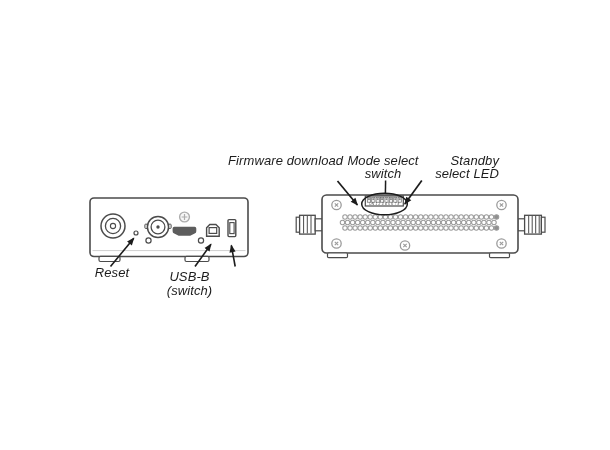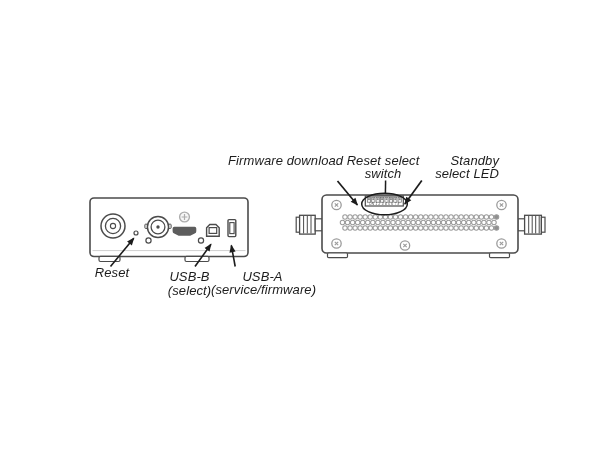--- a/index.html
+++ b/index.html
@@ -254,36 +254,32 @@
       <path d="M385.6,180.5 L385.4,193.2" stroke="#1c1c1c" stroke-width="1.5" fill="none"></path>
       <path d="M421.8,180.5 L404.8,204" stroke="#1c1c1c" stroke-width="1.7" fill="none" marker-end="url(#ah)"></path>
     </g>
   </svg>
 
   <div class="lbl right" style="left:228px;top:153.5px;width:102px;">
     <div>Firmware download</div>
   </div>
 
   <div class="lbl center" style="left:343px;top:153.5px;width:80px;">
-    <div>Reset select</div>
+    <div>Mode select</div>
     <div>switch</div>
   </div>
 
   <div class="lbl center" style="left:414px;top:153.5px;width:85px;text-align:right;">
     <div>Standby</div>
     <div>select LED</div>
   </div>
 
   <div class="lbl center" style="left:84px;top:266px;width:56px;">
     <div>Reset</div>
   </div>
 
   <div class="lbl center" style="left:158px;top:270px;width:63px;">
     <div>USB-B</div>
-    <div>(select)</div>
-  </div>
-
-  <div class="lbl center" style="left:211px;top:269.5px;width:103px;">
-    <div>USB-A</div>
-    <div>(service/firmware)</div>
-  </div>
+    <div>(switch)</div>
+  </div>
+
 
 </div>
 
 </body></html>

